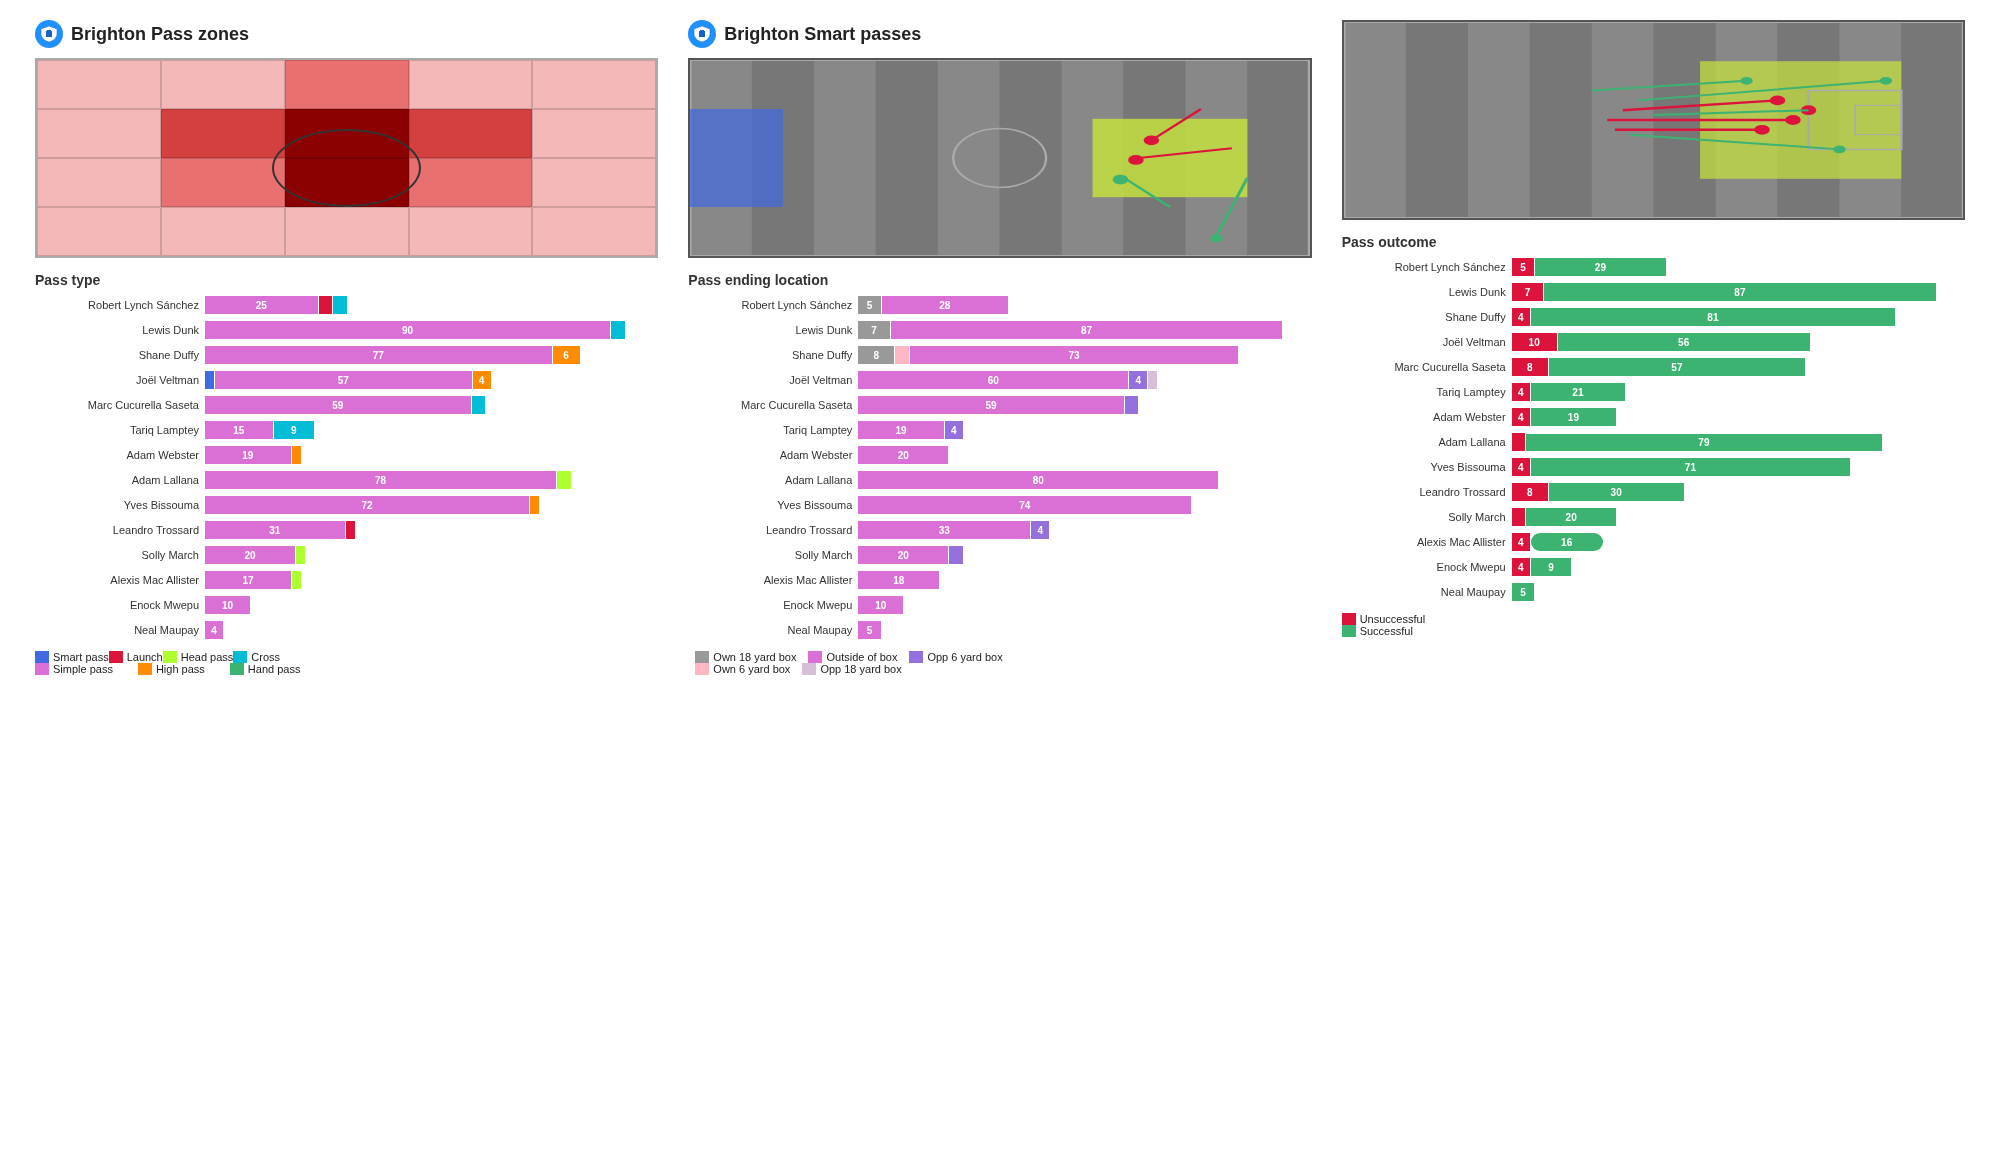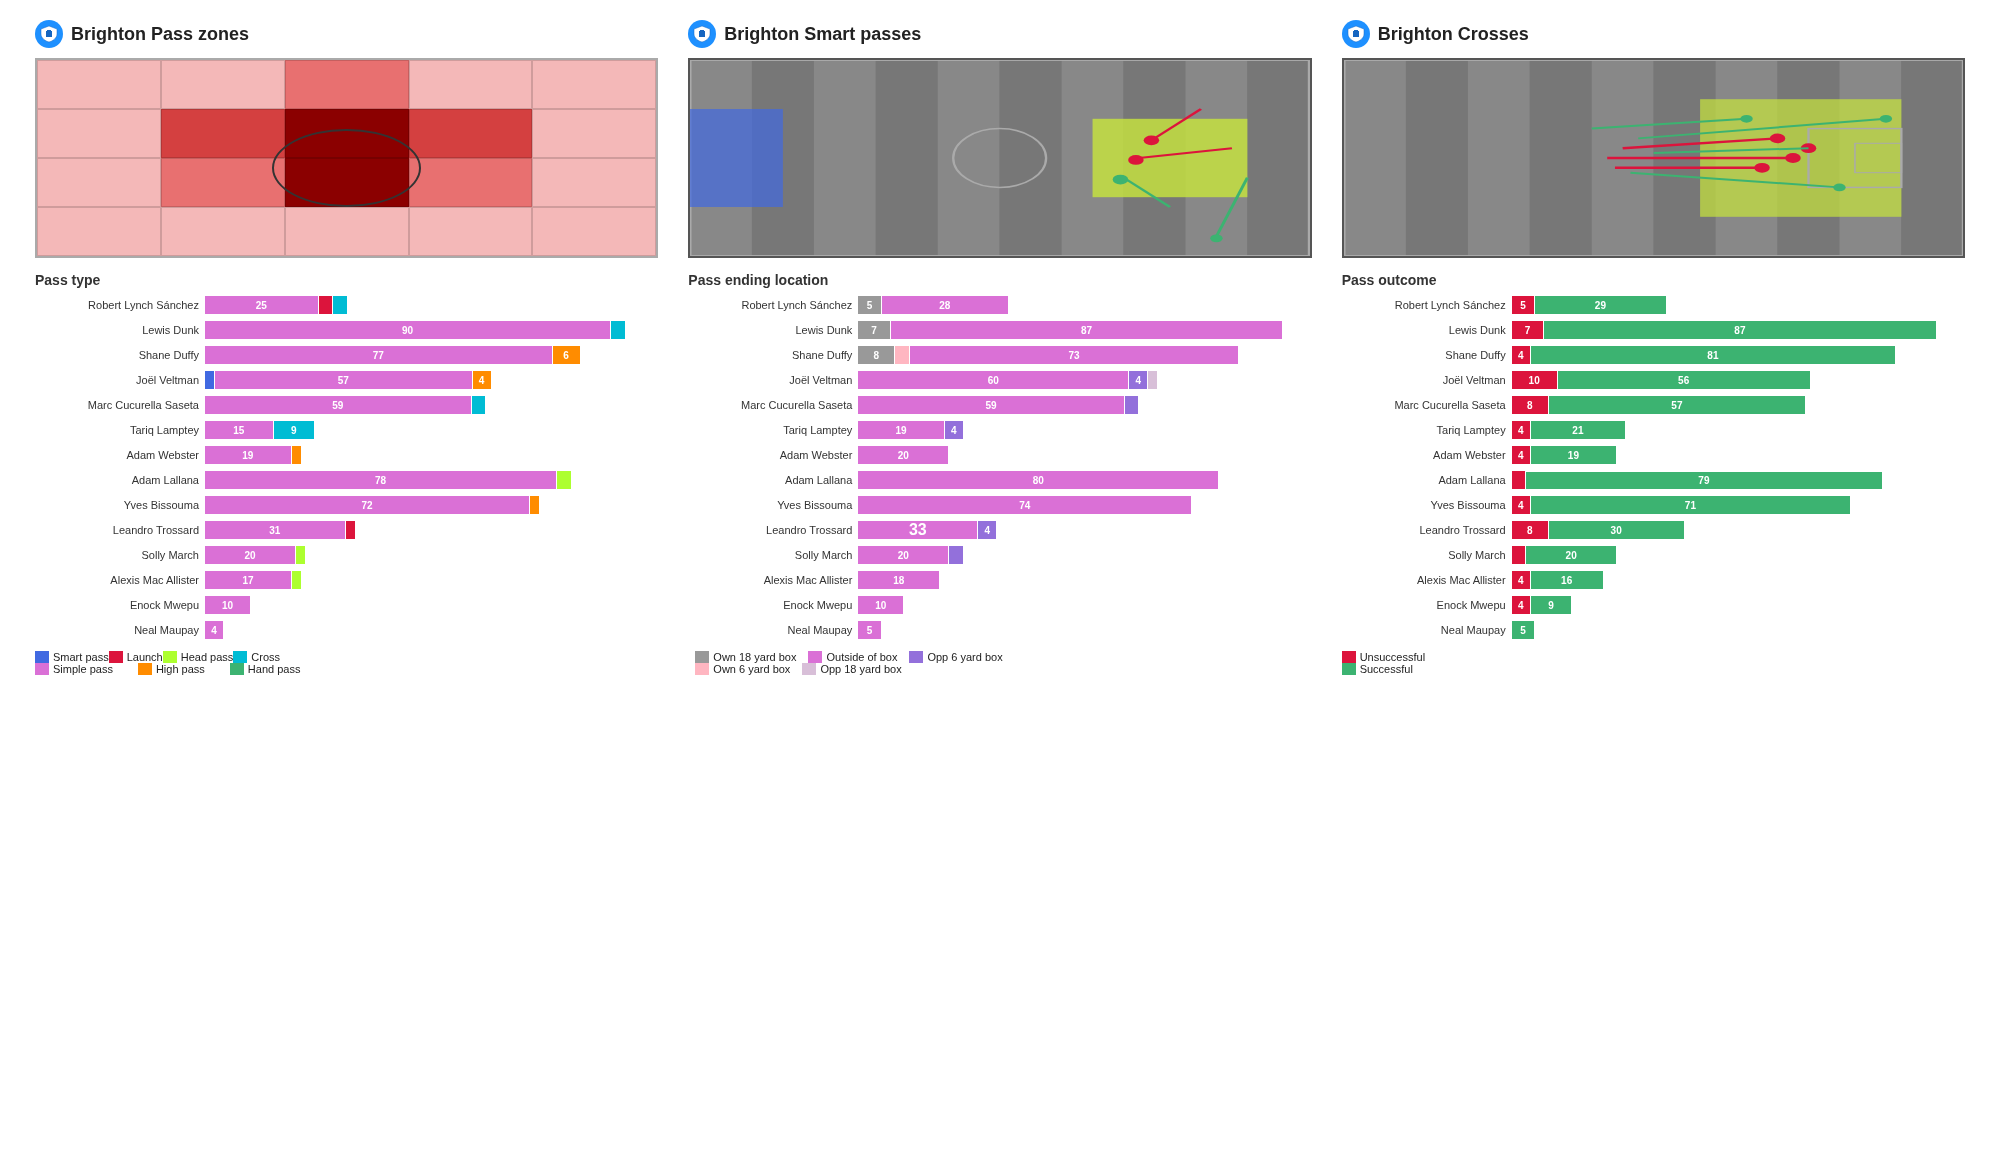--- a/index.html
+++ b/index.html
@@ -287,21 +287,21 @@
         </div>
         <div class="chart-row">
           <div class="chart-label">Yves Bissouma</div>
           <div class="chart-bars">
             <div class="bar" style="background: rgb(218, 112, 214); width: 333px; height: 18px; min-width: 8px; display: flex; align-items: center; justify-content: center; font-size: 10px; color: white; font-weight: bold;">74</div>
           </div>
         </div>
         <div class="chart-row">
           <div class="chart-label">Leandro Trossard</div>
           <div class="chart-bars">
-            <div class="bar" style="background: rgb(218, 112, 214); width: 119px; height: 18px; min-width: 8px; display: flex; align-items: center; justify-content: center; font-size: 16px; color: white; font-weight: bold;">33</div>
+            <div class="bar" style="background: rgb(218, 112, 214); width: 172px; height: 18px; min-width: 8px; display: flex; align-items: center; justify-content: center; font-size: 10px; color: white; font-weight: bold;">33</div>
             <div class="bar" style="background: rgb(147, 112, 219); width: 18px; height: 18px; min-width: 8px; display: flex; align-items: center; justify-content: center; font-size: 10px; color: white; font-weight: bold;">4</div>
           </div>
         </div>
         <div class="chart-row">
           <div class="chart-label">Solly March</div>
           <div class="chart-bars">
             <div class="bar" style="background: rgb(218, 112, 214); width: 90px; height: 18px; min-width: 8px; display: flex; align-items: center; justify-content: center; font-size: 10px; color: white; font-weight: bold;">20</div>
             <div class="bar" style="background: rgb(147, 112, 219); width: 13.5px; height: 18px; min-width: 8px; display: flex; align-items: center; justify-content: center; font-size: 10px; color: white; font-weight: bold;"></div>
           </div>
         </div>
@@ -345,29 +345,20 @@
             </div>
             <div class="legend-item">
               <div class="legend-color" style="background: rgb(216, 191, 216);"></div>
               <span>Opp 18 yard box</span>
             </div>
           </div>
         </div>
       </div>
     </div>
     <div class="section" style="flex: 1 1 0%; padding: 0px 15px;">
-      <div class="section-title">
-        <div class="shield-icon">
-          <svg width="18" height="18" viewBox="0 0 18 18">
-            <path d="M9 1 L17 4 L17 9 C17 13 13 16 9 17 C5 16 1 13 1 9 L1 4 Z" fill="white" stroke="#1565c0" stroke-width="0.5"></path>
-            <path d="M6 6 L7 6 L7 5 L11 5 L11 6 L12 6 L12 12 L6 12 Z" fill="#1565c0"></path>
-          </svg>
-        </div>
-        <span>Brighton Crosses</span>
-      </div>
       <div style="width: 100%; height: 200px; margin-bottom: 14px; position: relative; overflow: hidden; background: rgb(119, 119, 119); border: 2px solid rgb(85, 85, 85);">
       <svg width="100%" height="100%" viewBox="0 0 400 200" preserveAspectRatio="none">
         <rect x="0" y="0" width="40" height="200" fill="#888"></rect>
           <rect x="40" y="0" width="40" height="200" fill="#777"></rect>
           <rect x="80" y="0" width="40" height="200" fill="#888"></rect>
           <rect x="120" y="0" width="40" height="200" fill="#777"></rect>
           <rect x="160" y="0" width="40" height="200" fill="#888"></rect>
           <rect x="200" y="0" width="40" height="200" fill="#777"></rect>
           <rect x="240" y="0" width="40" height="200" fill="#888"></rect>
           <rect x="280" y="0" width="40" height="200" fill="#777"></rect>
@@ -468,21 +459,21 @@
           <div class="chart-label">Solly March</div>
           <div class="chart-bars">
             <div class="bar" style="background: rgb(220, 20, 60); width: 13.5px; height: 18px; min-width: 8px; display: flex; align-items: center; justify-content: center; font-size: 10px; color: white; font-weight: bold;"></div>
             <div class="bar" style="background: rgb(60, 179, 113); width: 90px; height: 18px; min-width: 8px; display: flex; align-items: center; justify-content: center; font-size: 10px; color: white; font-weight: bold;">20</div>
           </div>
         </div>
         <div class="chart-row">
           <div class="chart-label">Alexis Mac Allister</div>
           <div class="chart-bars">
             <div class="bar" style="background: rgb(220, 20, 60); width: 18px; height: 18px; min-width: 8px; display: flex; align-items: center; justify-content: center; font-size: 10px; color: white; font-weight: bold;">4</div>
-            <div class="bar" style="background: rgb(60, 179, 113); width: 72px; height: 18px; min-width: 8px; display: flex; align-items: center; justify-content: center; font-size: 10px; color: white; font-weight: bold;">16</div>
+            <div class="bar" style="background: rgb(60, 179, 113); width: 72px; height: 18px; min-width: 8px; display: flex; align-items: center; justify-content: center; font-size: 10px; color: white; font-weight: bold; border-radius: 9px;">16</div>
           </div>
         </div>
         <div class="chart-row">
           <div class="chart-label">Enock Mwepu</div>
           <div class="chart-bars">
             <div class="bar" style="background: rgb(220, 20, 60); width: 18px; height: 18px; min-width: 8px; display: flex; align-items: center; justify-content: center; font-size: 10px; color: white; font-weight: bold;">4</div>
             <div class="bar" style="background: rgb(60, 179, 113); width: 40.5px; height: 18px; min-width: 8px; display: flex; align-items: center; justify-content: center; font-size: 10px; color: white; font-weight: bold;">9</div>
           </div>
         </div>
         <div class="chart-row">

